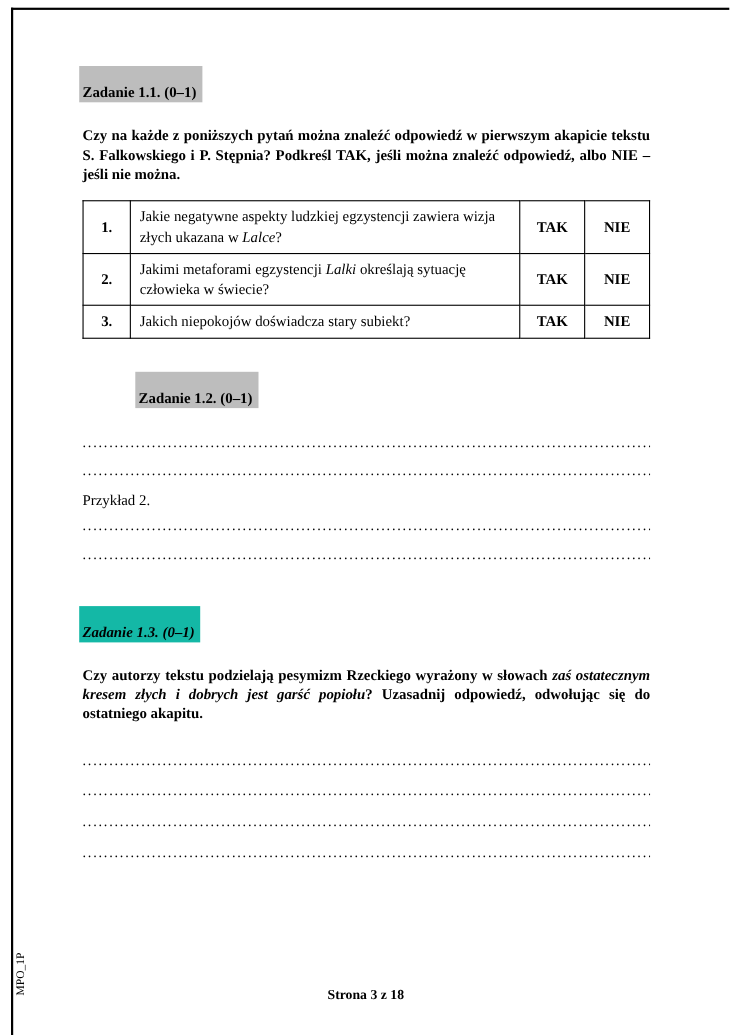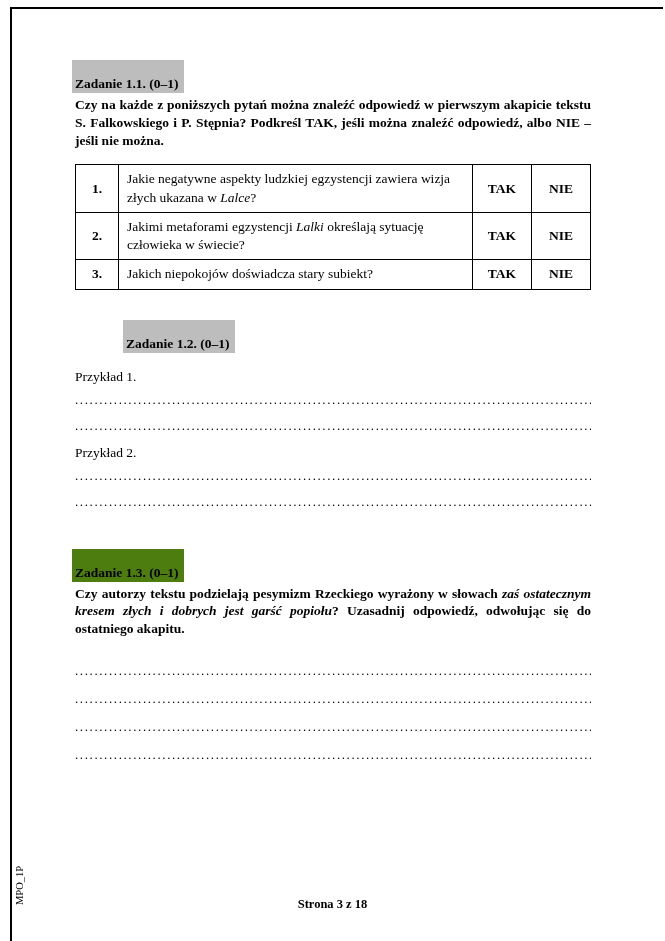--- a/index.html
+++ b/index.html
@@ -36,21 +36,21 @@
     font-weight: bold;
     font-size: 13.5px;
     padding: 16px 5px 1px 3px;
     margin-left: -3px;
   }
   .intro {
     font-weight: bold;
     font-size: 13.5px;
     line-height: 1.32;
     text-align: justify;
-    margin: 3px 0 0 0;
+    margin: 21px 0 0 0;
   }
   .qtable {
     border-collapse: collapse;
     width: 100%;
     margin-top: 15px;
     font-size: 13.5px;
   }
   .qtable td {
     border: 1.5px solid #000;
     padding: 5px 8px;
@@ -142,34 +142,33 @@
     </tbody>
       </table>
   </section>
 
   <div class="sp-lg"></div>
 
   <section>
     <div class="task-header" style="background: rgb(189, 189, 189); margin-left: 48px;">Zadanie 1.2. (0–1)</div>
 
     <div class="sp-md"></div>
-    <p class="label">Przykład 1.</p>
     <div class="dots">........................................................................................................................................................................</div>
     <div class="dots">........................................................................................................................................................................</div>
 
     <div class="sp-sm"></div>
     <p class="label">Przykład 2.</p>
     <div class="dots">........................................................................................................................................................................</div>
     <div class="dots">........................................................................................................................................................................</div>
   </section>
 
   <div class="sp-xl"></div>
 
   <section>
-    <div class="task-header" style="background: #4d7c0f;">Zadanie 1.3. (0–1)</div>
+    <div class="task-header" style="background: #14b8a6; font-style: italic;">Zadanie 1.3. (0–1)</div>
     <p class="intro"><span>Czy autorzy tekstu podzielają pesymizm Rzeckiego wyrażony w słowach </span><i>zaś ostatecznym kresem złych i dobrych jest garść popiołu</i><span>? Uzasadnij odpowiedź, odwołując się do ostatniego akapitu.</span></p>
 
     <div class="sp-md"></div>
     <div class="dots lg">........................................................................................................................................................................</div>
     <div class="dots lg">........................................................................................................................................................................</div>
     <div class="dots lg">........................................................................................................................................................................</div>
     <div class="dots lg">........................................................................................................................................................................</div>
   </section>
 
 </div>

